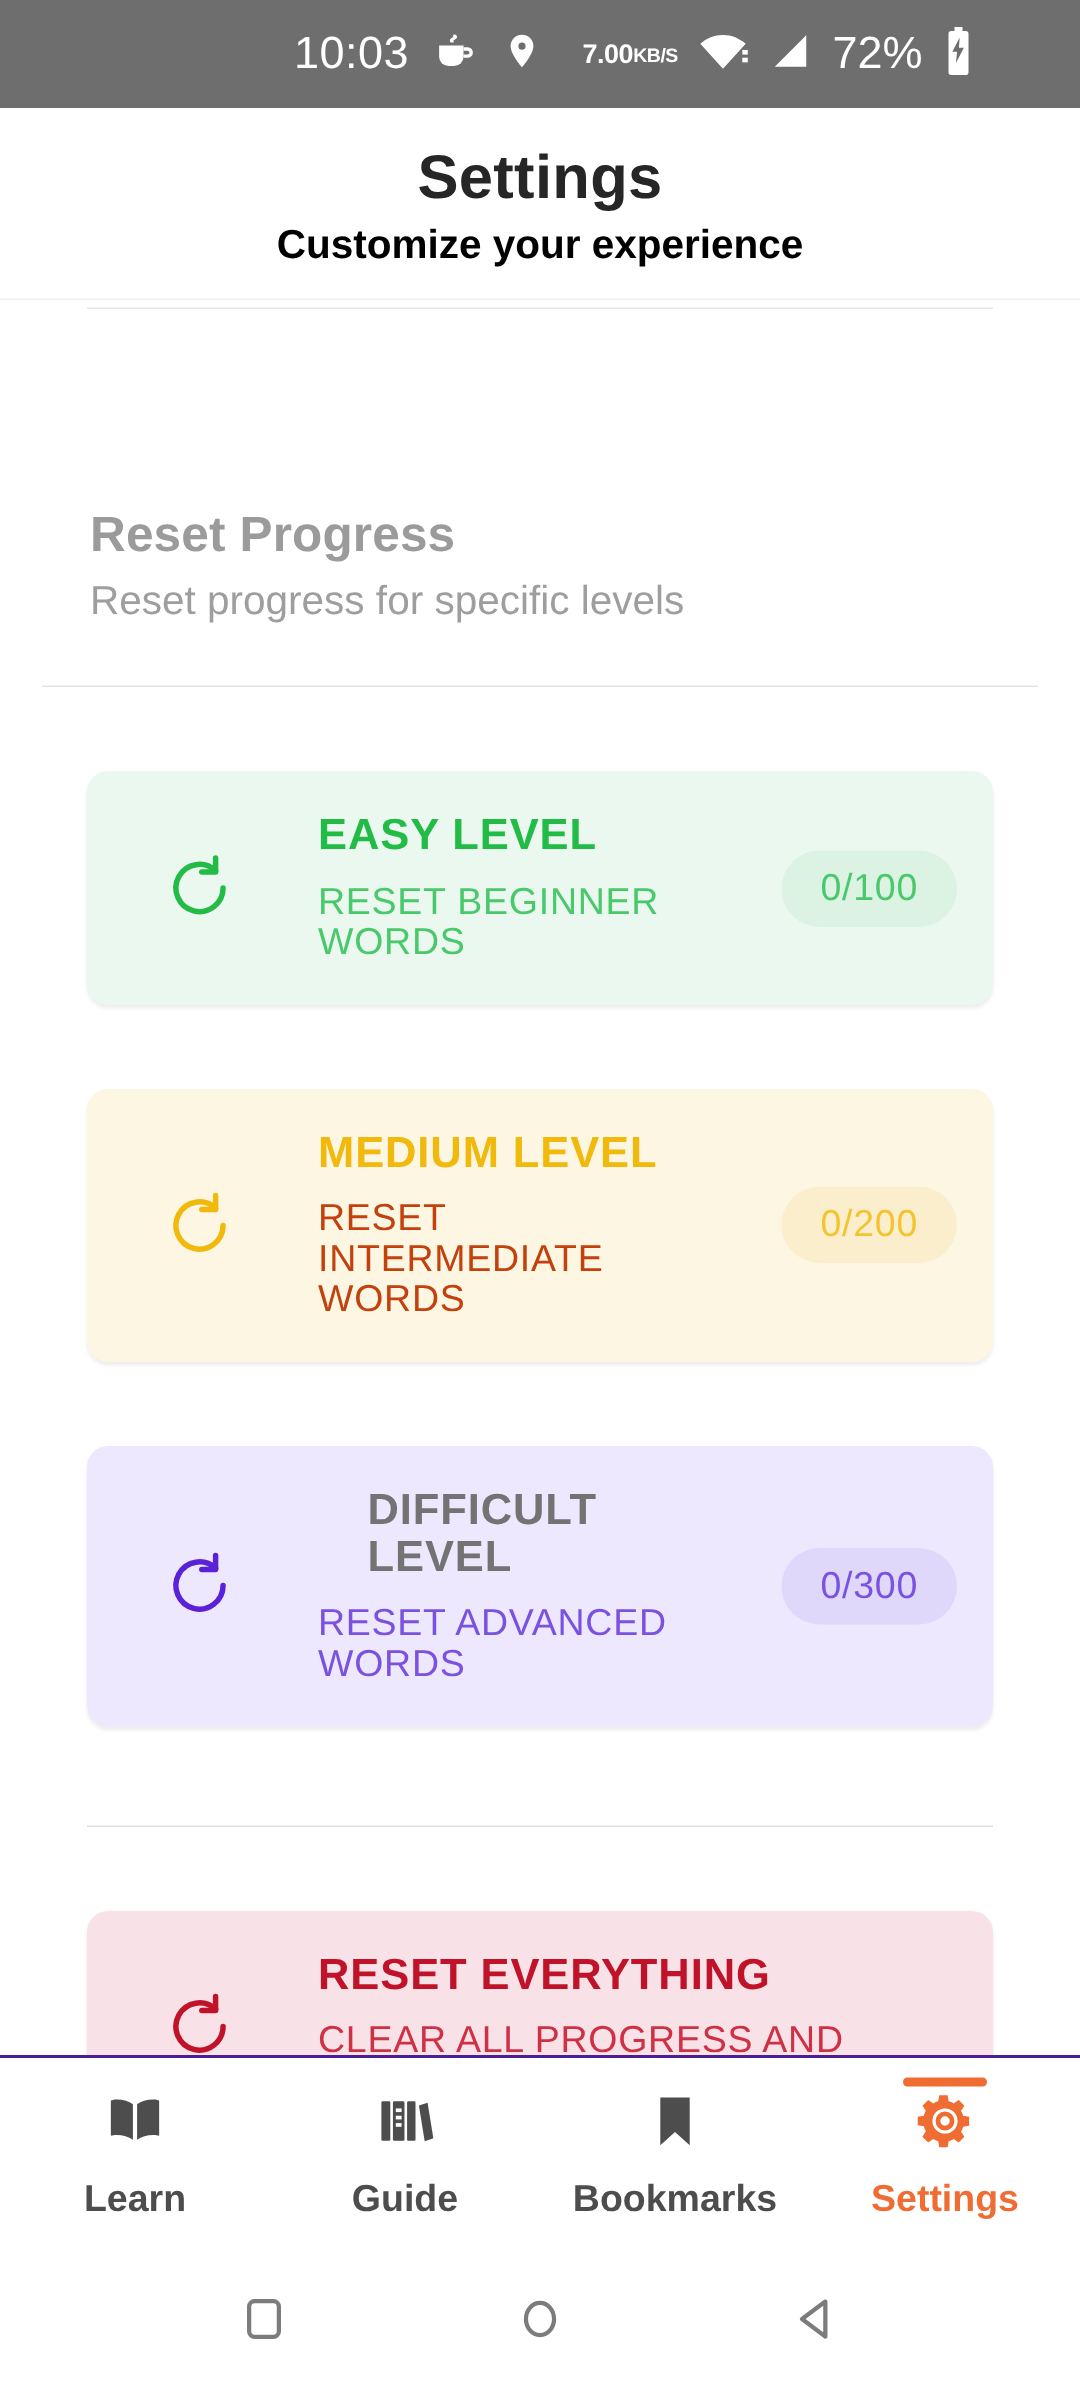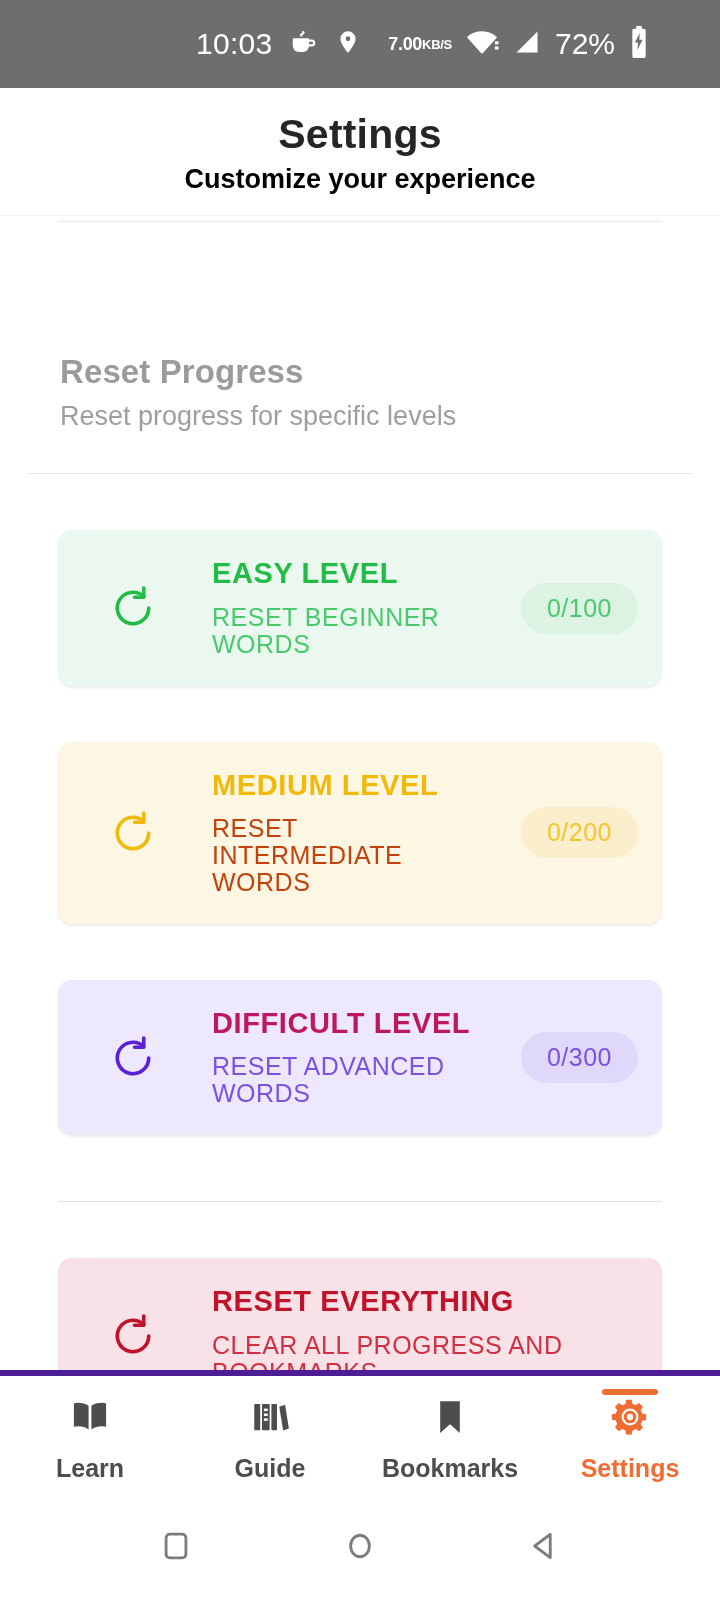--- a/index.html
+++ b/index.html
@@ -6,21 +6,21 @@
   html, body {
     width:720px; height:1600px;
     font-family:"Liberation Sans", sans-serif;
     background:#ffffff;
     overflow:hidden;
   }
   #screen { position:relative; width:720px; height:1600px; background:#fff; display:flex; flex-direction:column; }
 
   
   .statusbar {
-    height:88px; background:#6e6e6e; color:#fff;
+    height:72px; background:#6e6e6e; color:#fff;
     display:flex; align-items:center; flex:0 0 auto; position:relative;
   }
   .sb-left { display:flex; align-items:center; gap:16px; margin-left:196px; }
   .sb-time { font-size:30px; font-weight:500; letter-spacing:.3px; }
   .sb-right { display:flex; align-items:center; gap:13px; margin-left:auto; margin-right:70px; }
   .sb-net { display:flex; flex-direction:row; align-items:center; line-height:1; }
   .sb-net .v { font-size:18px; font-weight:700; letter-spacing:-.3px;}
   .sb-net .u { font-size:13px; font-weight:700; letter-spacing:-.3px; }
   .sb-batt-txt { font-size:30px; font-weight:500; }
 
@@ -61,34 +61,34 @@
   .card.easy .title { color:#22bb46; }
   .card.easy .sub   { color:#4ac96c; }
   .card.easy .badge { background:#dcf2e2; color:#4ac96c; }
 
   .card.medium      { background:#FDF6E3; }
   .card.medium .title { color:#f0b90b; }
   .card.medium .sub   { color:#c2410c; }
   .card.medium .badge { background:#fbeecd; color:#f4c430; }
 
   .card.hard      { background:#EDE8FE; }
-  .card.hard .title { color:#be185d; }
+  .card.hard .title { color:#737373;margin-left:33px; }
   .card.hard .sub   { color:#7b52e0; }
   .card.hard .badge { background:#e0d8fb; color:#7b52e0; }
 
   .card.danger      { background:#F8E2E7;padding-left:44px; }
   .card.danger .title { color:#c0132a; }
   .card.danger .sub   { color:#cf3044; }
 
   .danger-sep { margin:66px 58px 0 58px; height:1px; background:#dfdfdf; }
 
   
   .tabbar {
     flex:0 0 auto; height:126px; background:#fff; display:flex;
-    border-top:6px solid #4c1d95;
+    border-top:2px solid #4c1d95;
   }
   .tab { flex:1 1 0; position:relative; display:flex; flex-direction:column;
          align-items:center; justify-content:center; gap:12px; padding-top:6px; }
   .tab .tab-ind {
     position:absolute; top:13px; left:50%; transform:translateX(-50%);
     width:56px; height:6px; border-radius:3px; background:#ef6c33;
   }
   .tab .tab-label { font-size:25px; font-weight:700; color:#4d4d4d; }
   .tab.active .tab-label { color:#ef6c33; font-weight:700; }
 

